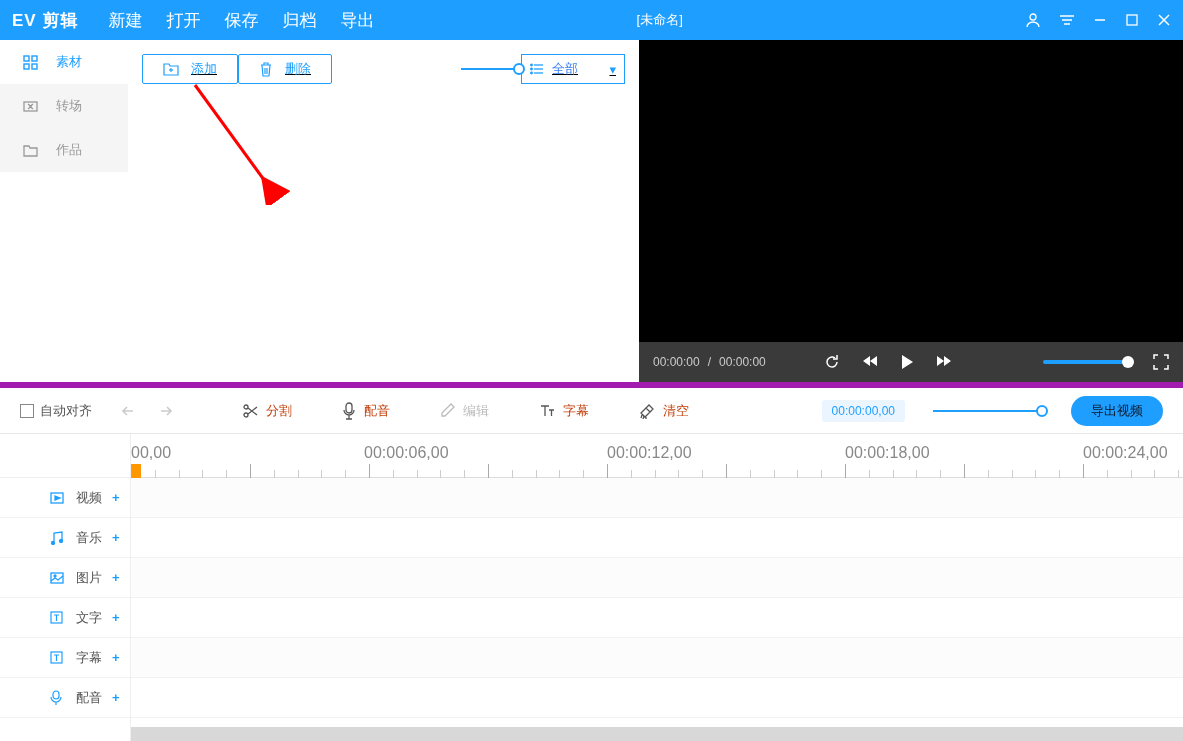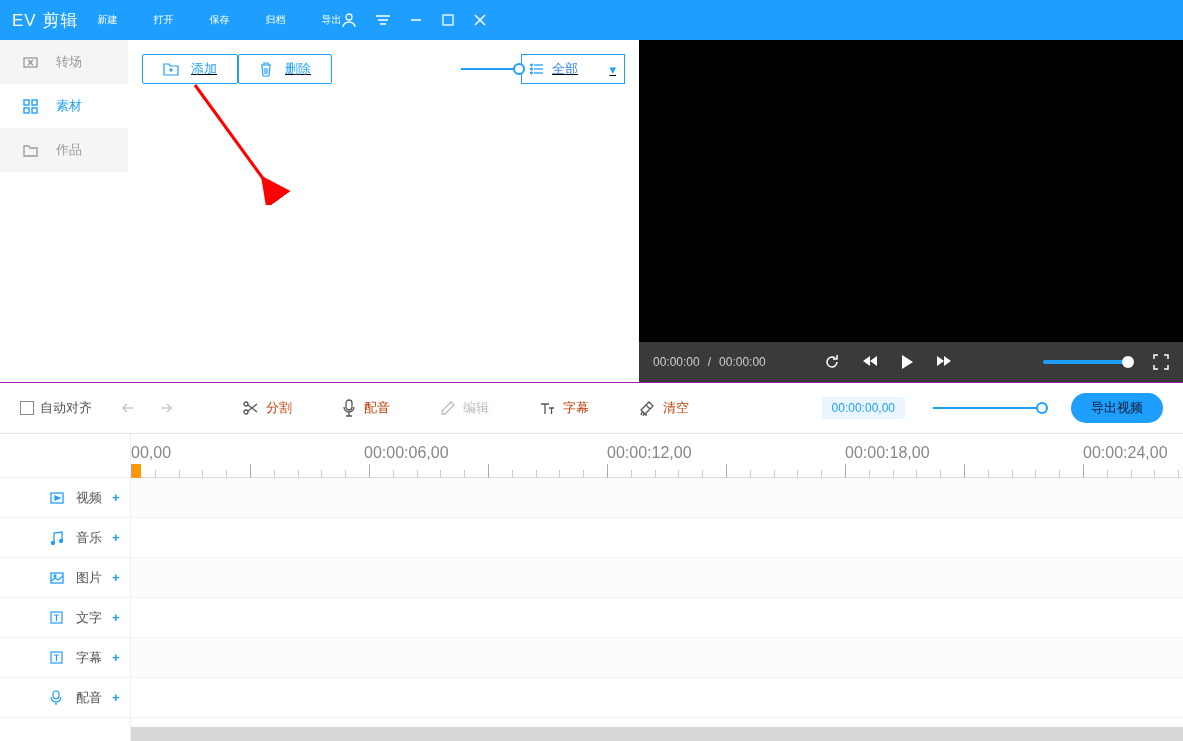--- a/index.html
+++ b/index.html
@@ -1,20 +1,20 @@
 <!DOCTYPE html>
 <html><head>
 <meta charset="utf-8">
 <style>
 * { margin: 0; padding: 0; box-sizing: border-box; font-family: "Microsoft YaHei", Arial, sans-serif; }
 body { width: 1183px; height: 741px; background: #fff; overflow: hidden; position: relative; }
 
 .titlebar { height: 40px; background: #1E9FFF; display: flex; align-items: center; color: #fff; padding: 0 12px; }
-.logo { font-size: 17px; font-weight: normal; margin-right: 19px; letter-spacing: 1px; }
-.menu { display: flex; gap: 36px; font-size: 10px; text-align: right; }
+.logo { font-size: 17px; font-weight: bold; margin-right: 30px; letter-spacing: 1px; }
+.menu { display: flex; gap: 24px; font-size: 17px; text-align: right; }
 .menu-item { cursor: pointer; }
 .title-center { flex: 1; text-align: center; font-size: 13px; margin-left: -80px; }
 .win-controls { display: flex; gap: 18px; align-items: center; }
 .win-icon { cursor: pointer; display: flex; align-items: center; justify-content: center; }
 
 .upper { display: flex; height: 342px; }
 .sidebar { width: 128px; background: #fff; }
 .side-item { height: 44px; display: flex; align-items: center; padding-left: 22px; gap: 18px; font-size: 13px; cursor: pointer; }
 .side-item.active { color: #1E9FFF; }
 .side-item.inactive { color: #999; background: #f5f5f5; }
@@ -35,21 +35,21 @@
 
 .preview { width: 544px; background: #2b2b2b; display: flex; flex-direction: column; }
 .video { flex: 1; background: #000; }
 .controls { height: 40px; background: #3a3a3a; display: flex; align-items: center; padding: 0 14px; color: #ccc; font-size: 12px; gap: 8px; }
 .pc-icons { display: flex; gap: 22px; margin-left: 50px; color: #fff; }
 .pc-icons span { cursor: pointer; }
 .vol-slider { margin-left: auto; width: 86px; height: 4px; background: #1E9FFF; border-radius: 2px; position: relative; }
 .vol-slider .thumb { position: absolute; right: -5px; top: -4px; width: 12px; height: 12px; background: #fff; border-radius: 50%; }
 .fullscreen { margin-left: 16px; cursor: pointer; }
 
-.toolbar { height: 52px; border-top: 1px solid #a21caf; border-bottom: 1px solid #e6e6e6; display: flex; align-items: center; padding: 13px 20px; gap: 10px; font-size: 13px; color: #555; }
+.toolbar { height: 52px; border-top: 6px solid #a21caf; border-bottom: 1px solid #e6e6e6; display: flex; align-items: center; padding: 13px 20px; gap: 10px; font-size: 13px; color: #555; }
 .tb-check { display: flex; align-items: center; gap: 6px; cursor: pointer; }
 .tb-check .box { width: 14px; height: 14px; border: 1px solid #888; }
 .tb-undo { display: flex; gap: 14px; margin-left: 20px; color: #ccc; }
 .tb-undo span { cursor: pointer; }
 .tb-tools { display: flex; gap: 50px; margin-left: 60px; }
 .tb-tool { display: flex; align-items: center; gap: 8px; cursor: pointer; color: #c2410c; }
 .tb-tool.disabled { color: #bbb; }
 .tb-time { color: #1E9FFF; margin-left: auto; background: #eaf5ff; padding: 4px 10px; border-radius: 3px; font-size: 12px; }
 .tb-slider { width: 110px; height: 2px; background: #1E9FFF; position: relative; margin: 0 18px; }
 .tb-slider .thumb { position: absolute; right: -5px; top: -5px; width: 12px; height: 12px; border: 2px solid #1E9FFF; background: #fff; border-radius: 50%; }
@@ -83,20 +83,21 @@
 
 <div class="titlebar">
   <div class="logo">EV 剪辑</div>
   <div class="menu">
     <span class="menu-item">新建</span>
     <span class="menu-item">打开</span>
     <span class="menu-item">保存</span>
     <span class="menu-item">归档</span>
     <span class="menu-item">导出</span>
   </div>
+  <div class="title-center">[未命名]</div>
   <div class="win-controls">
     <span class="win-icon">
         <svg width="16" height="16" viewBox="0 0 16 16" fill="none" stroke="#fff" stroke-width="1.3">
           <circle cx="8" cy="5" r="3"></circle>
           <path d="M2 15c0-3 3-5 6-5s6 2 6 5"></path>
         </svg>
       </span>
     <span class="win-icon">
         <svg width="16" height="14" viewBox="0 0 16 14" fill="none" stroke="#fff" stroke-width="1.3">
           <path d="M1 3h14M3 7h10M5 11h6"></path>
@@ -116,39 +117,39 @@
         <svg width="14" height="14" viewBox="0 0 14 14" stroke="#fff" stroke-width="1.5">
           <line x1="2" y1="2" x2="12" y2="12"></line>
           <line x1="12" y1="2" x2="2" y2="12"></line>
         </svg>
       </span>
   </div>
 </div>
 
 <div class="upper">
   <div class="sidebar">
-    <div class="side-item inactive">
-      <span class="ic">
-          <svg width="15" height="15" viewBox="0 0 15 15" fill="none" stroke="#999" stroke-width="1.3">
-            <rect x="1" y="3" width="13" height="9"></rect>
-            <path d="M5 5l3 2.5L5 10M10 5l-3 2.5 3 2.5" fill="none"></path>
-          </svg>
-        </span>
-      <span>转场</span>
-    </div>
     <div class="side-item active">
       <span class="ic">
           <svg width="15" height="15" viewBox="0 0 15 15" fill="none" stroke="#1E9FFF" stroke-width="1.4">
             <rect x="1" y="1" width="5" height="5"></rect>
             <rect x="9" y="1" width="5" height="5"></rect>
             <rect x="1" y="9" width="5" height="5"></rect>
             <rect x="9" y="9" width="5" height="5"></rect>
           </svg>
         </span>
       <span>素材</span>
+    </div>
+    <div class="side-item inactive">
+      <span class="ic">
+          <svg width="15" height="15" viewBox="0 0 15 15" fill="none" stroke="#999" stroke-width="1.3">
+            <rect x="1" y="3" width="13" height="9"></rect>
+            <path d="M5 5l3 2.5L5 10M10 5l-3 2.5 3 2.5" fill="none"></path>
+          </svg>
+        </span>
+      <span>转场</span>
     </div>
     <div class="side-item inactive">
       <span class="ic">
           <svg width="15" height="13" viewBox="0 0 15 13" fill="none" stroke="#999" stroke-width="1.3">
             <path d="M1 2h5l1 2h7v8H1z"></path>
           </svg>
         </span>
       <span>作品</span>
     </div>
   </div>

